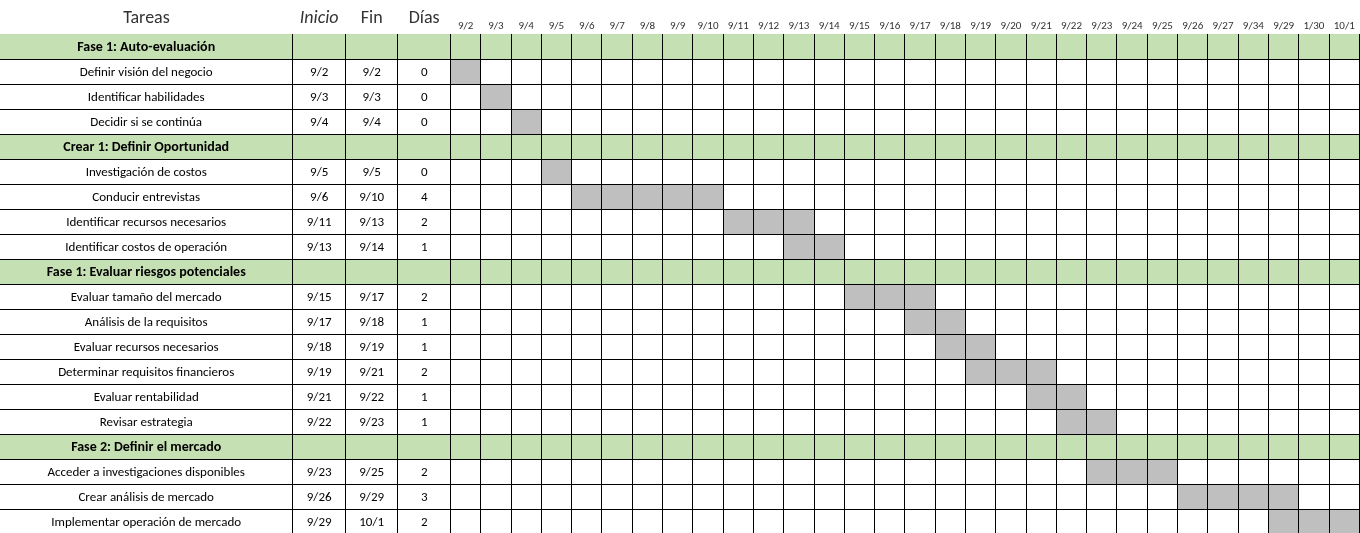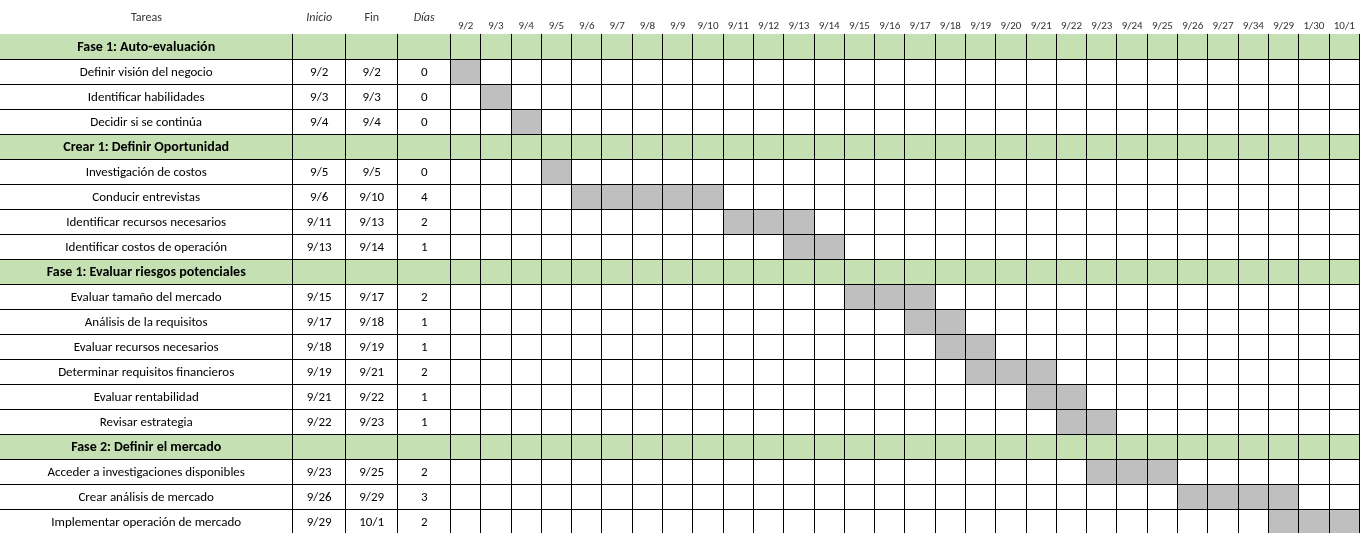--- a/index.html
+++ b/index.html
@@ -24,35 +24,35 @@
   }
   .hdr-row th {
     background: #fff;
     color: #333;
     font-weight: normal;
     border: none;
     height: 34px;
     vertical-align: middle;
   }
   .hdr-main {
-    font-size: 12px;
+    font-size: 18px;
     color: #333;
     text-align: center;
   }
   .hdr-date {
     font-size: 11px;
     color: #333;
     text-align: center;
     vertical-align: bottom !important;
     padding-bottom: 2px !important;
   }
   .col-task  { width: 290px; }
   .col-start { width: 52px; font-style: italic; }
   .col-end   { width: 52px; }
-  .col-days  { width: 52px; font-style: italic; }
+  .col-days  { width: 52px; }
   .col-date  { width: 30px; }
 
   tbody td {
     height: 25px;
     border-bottom: 1px solid #000;
     vertical-align: middle;
     text-align: center;
   }
   tbody td.task-cell {
     padding: 0 4px;

